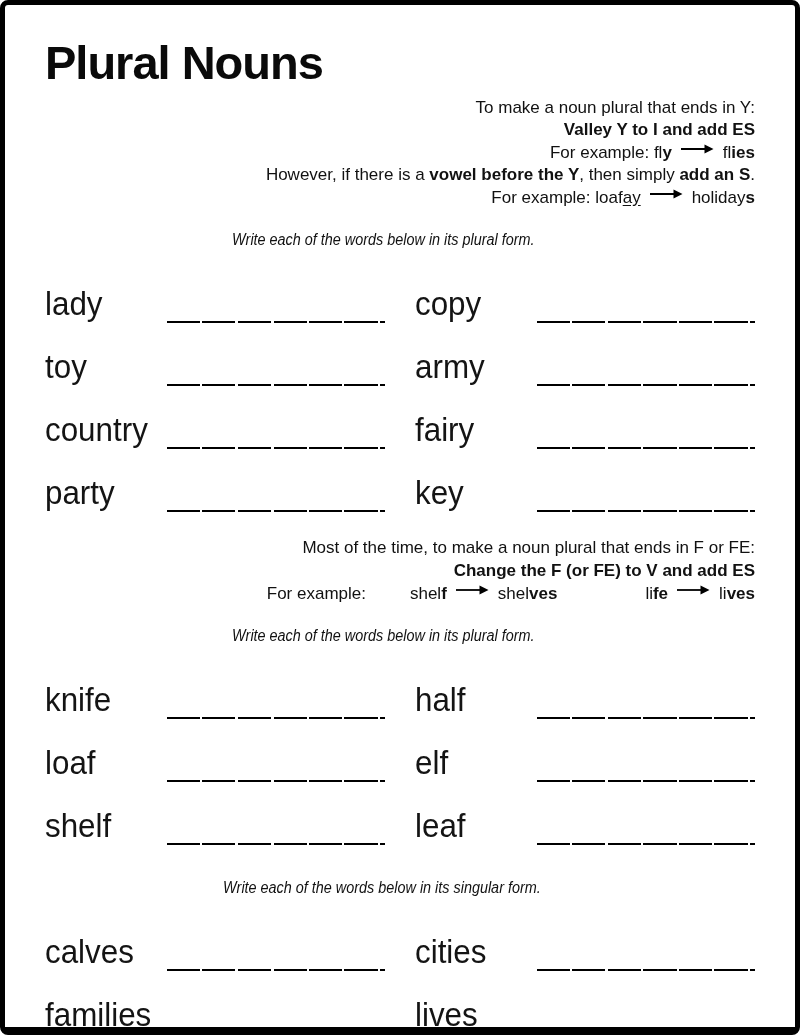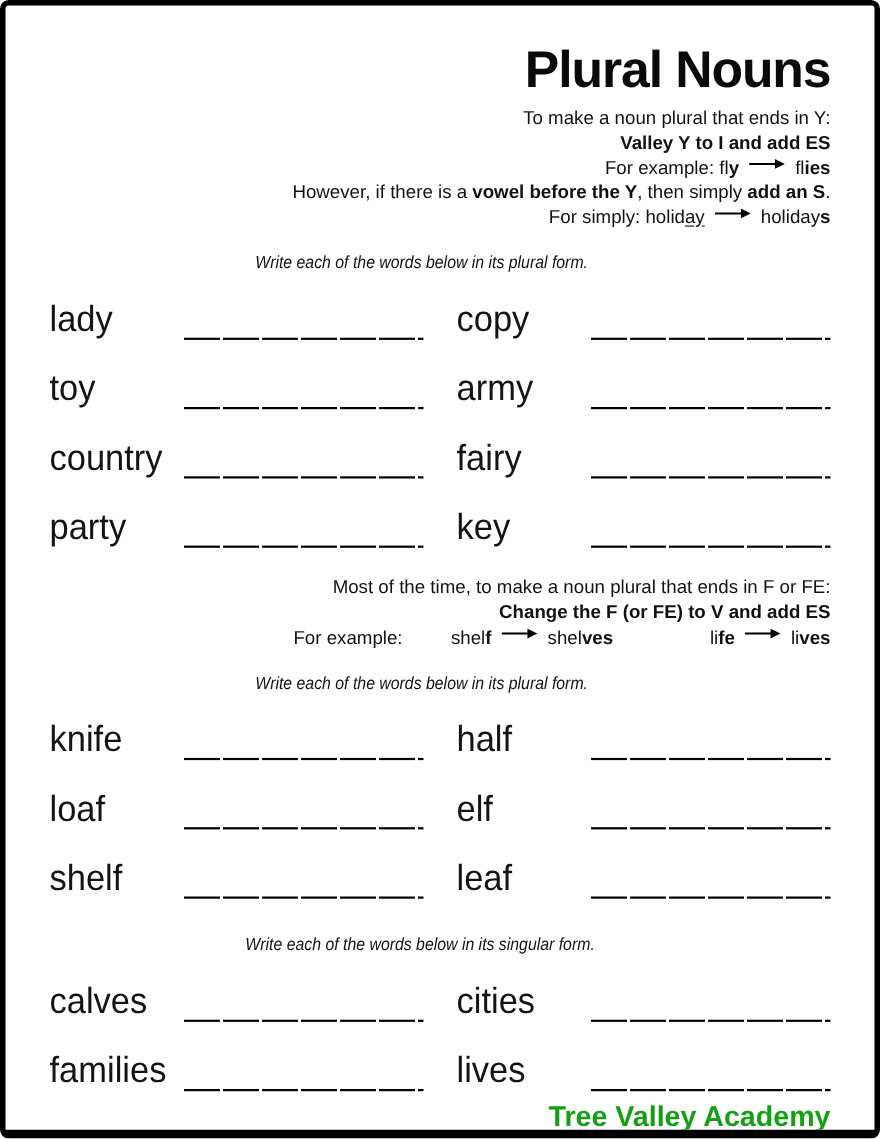--- a/index.html
+++ b/index.html
@@ -11,21 +11,21 @@
     border:5px solid #000;
     border-bottom-width:8px;
     border-radius:8px;
     padding:0 40px;
     overflow:hidden;
     font-family:"Liberation Sans","DejaVu Sans",sans-serif;
     color:#111;
   }
   h1.title{
     margin:32px 0 0;
-    text-align:right;
+    text-align:left;
     font-size:47px;
     line-height:1.12;
     font-weight:700;
     letter-spacing:-1px;
     color:#0a0a0a;
   }
   .rules{text-align:right;}
   .rules-y{margin-top:7px;}
   .rules-f{margin-top:23px;}
   .rules p{margin:0;font-size:17px;line-height:22.5px;}
@@ -33,21 +33,21 @@
   .b{font-weight:700;}
   .u{text-decoration:underline;text-underline-offset:2px;}
   .arrow{display:inline-block;margin:0 9px;position:relative;top:-3px;line-height:0;}
   .directive{
     margin:0;font-size:16px;font-style:italic;line-height:20px;text-align:center;
   }
   .directive>span{display:inline-block;transform:scaleX(0.9);transform-origin:left center;white-space:nowrap;}
   .d1{margin-top:21px;}
   .d2{margin-top:21px;}
   .d3{margin-top:32px;}
-  .wordgrid{margin-top:19px;}
+  .wordgrid{margin-top:33px;}
   .wrow{
     display:grid;
     grid-template-columns:122px 218px 1fr 122px 218px;
     align-items:end;
     height:41px;
     margin-bottom:22px;
   }
   .wrow:last-child{margin-bottom:0;}
   .word{
     font-size:33px;line-height:40px;font-weight:400;color:#141414;
@@ -75,21 +75,21 @@
   <h1 class="title">Plural Nouns</h1>
 
   <div class="rules rules-y">
     <p>To make a noun plural that ends in Y:</p>
     <p class="b">Valley Y to I and add ES</p>
     <p><span>For example: </span><span>fl</span><span class="b">y</span><span class="arrow"><svg width="33" height="12" viewBox="0 0 33 12">
             <line x1="0" y1="6" x2="25" y2="6" stroke="#000" stroke-width="1.8"></line>
             <polygon points="23.5,1.5 32.5,6 23.5,10.5" fill="#000"></polygon>
           </svg></span><span>fl</span><span class="b">ies</span></p>
     <p><span>However, if there is a </span><span class="b">vowel before the Y</span><span>, then simply </span><span class="b">add an S</span><span>.</span></p>
-    <p><span>For simply: holid</span><span class="u">ay</span><span class="arrow"><svg width="33" height="12" viewBox="0 0 33 12">
+    <p><span>For example: loaf</span><span class="u">ay</span><span class="arrow"><svg width="33" height="12" viewBox="0 0 33 12">
             <line x1="0" y1="6" x2="25" y2="6" stroke="#000" stroke-width="1.8"></line>
             <polygon points="23.5,1.5 32.5,6 23.5,10.5" fill="#000"></polygon>
           </svg></span><span>holiday</span><span class="b">s</span></p>
   </div>
 
   <p class="directive d1"><span>Write each of the words below in its plural form.</span></p>
 
   <div class="wordgrid">
     <div class="wrow">
       <span class="word">lady</span>

